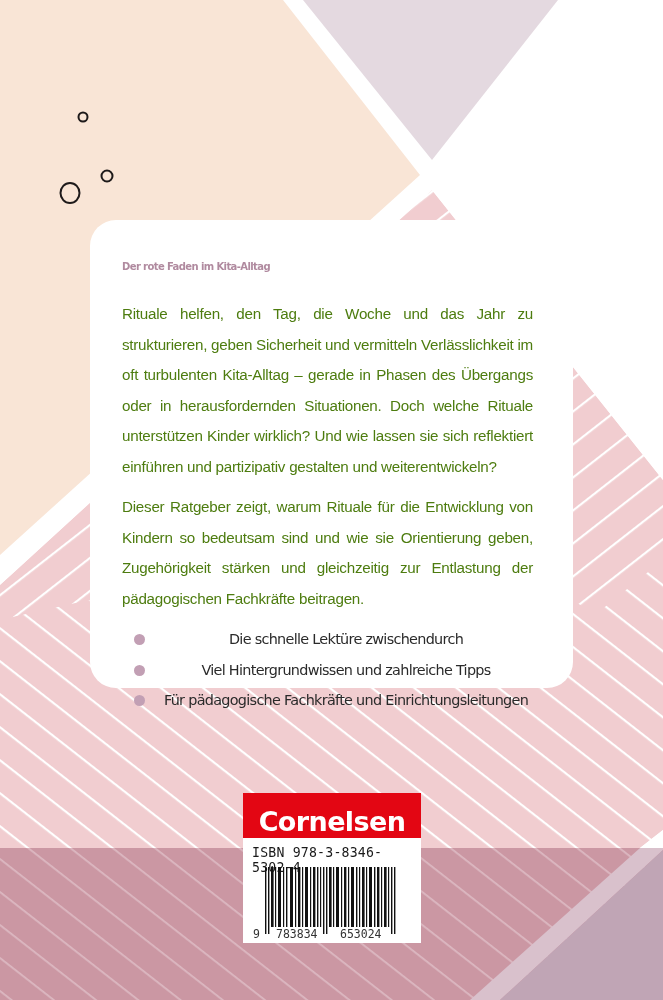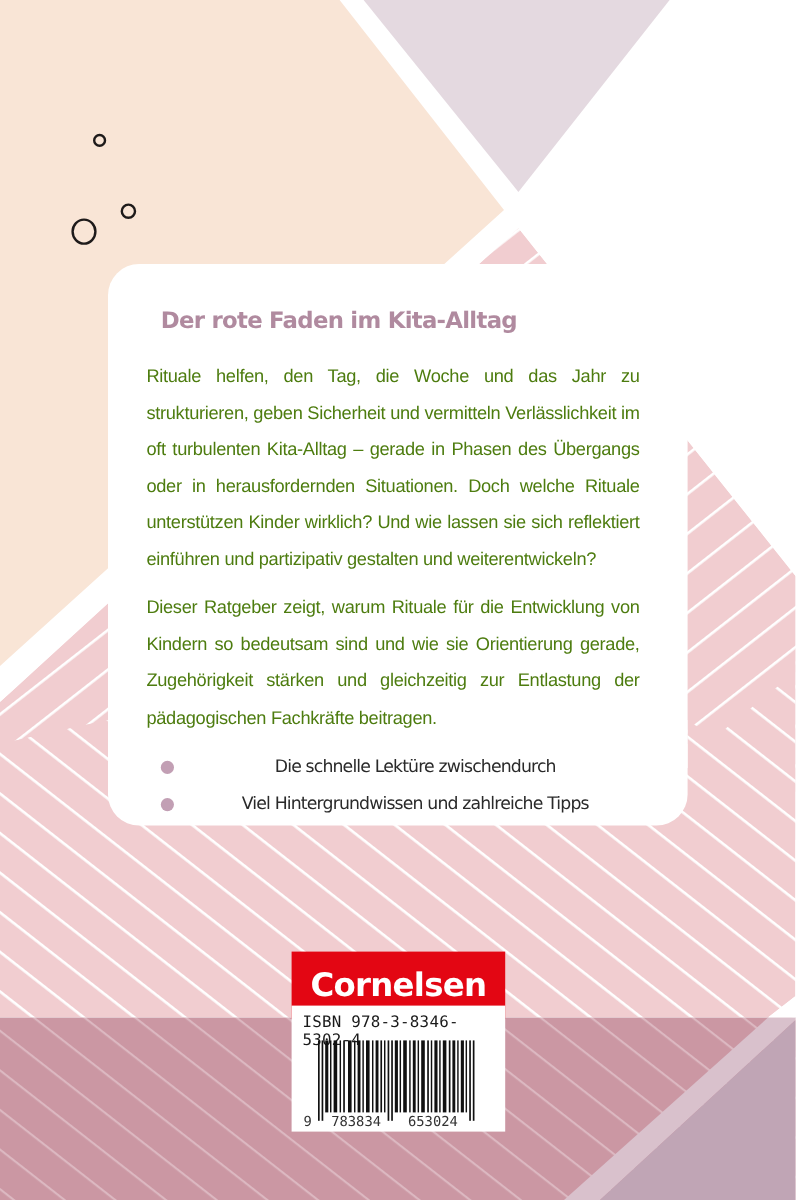--- a/index.html
+++ b/index.html
@@ -4,22 +4,22 @@
 <style>
   html, body { margin: 0; padding: 0; }
   body { width: 663px; height: 1000px; position: relative; overflow: hidden; background: #ffffff; font-family: "Liberation Sans", sans-serif; }
   .bg { position: absolute; left: 0; top: 0; width: 663px; height: 1000px; }
   .card {
     position: absolute; left: 90px; top: 220px; width: 483px; height: 468px;
     background: #ffffff; border-radius: 26px; box-sizing: border-box;
     padding: 37px 40px 0 32px;
   }
   .card-title {
-    font-family: "DejaVu Sans", sans-serif; font-weight: bold; font-size: 19px;
-    color: #b08a9f; letter-spacing: -0.6px; margin: 0 0 22px 12px; line-height: 20px;
+    font-family: "DejaVu Sans", sans-serif; font-weight: bold; font-size: 10px;
+    color: #b08a9f; letter-spacing: -0.6px; margin: 0 0 22px 0; line-height: 20px;
   }
   .para {
     font-family: "Liberation Sans", sans-serif; font-size: 15.2px; line-height: 30.5px;
     color: #4d7c0f; margin: 0 0 10px 0; text-align: justify; letter-spacing: -0.25px;
   }
   .bullets { list-style: none; margin: 10px 0 0 0; padding: 0; }
   .bullets li {
     position: relative; padding-left: 37px; font-family: "DejaVu Sans", sans-serif;
     font-size: 14.4px; line-height: 30.5px; color: #2a2a2a; letter-spacing: -0.7px; text-align: center;
   }
@@ -88,29 +88,33 @@
   <g fill="none" stroke="#1e1a1a" stroke-width="2">
     <circle cx="83" cy="117" r="4.5"></circle>
     <circle cx="107" cy="176" r="5.5"></circle>
     <ellipse cx="70" cy="193" rx="9.5" ry="10"></ellipse>
   </g>
 </svg>
 
 <div class="card">
   <h2 class="card-title">Der rote Faden im Kita-Alltag</h2>
   <p class="para">Rituale helfen, den Tag, die Woche und das Jahr zu strukturieren, geben Sicherheit und vermitteln Verlässlichkeit im oft turbulenten Kita-Alltag – gerade in Phasen des Übergangs oder in herausfordernden Situationen. Doch welche Rituale unterstützen Kinder wirklich? Und wie lassen sie sich reflektiert einführen und partizipativ gestalten und weiterentwickeln?</p>
-  <p class="para">Dieser Ratgeber zeigt, warum Rituale für die Entwicklung von Kindern so bedeutsam sind und wie sie Orientierung gerade, Zugehörigkeit stärken und gleichzeitig zur Entlastung der pädagogischen Fachkräfte beitragen.</p>
+  <p class="para">Dieser Ratgeber zeigt, warum Rituale für die Entwicklung von Kindern so bedeutsam sind und wie sie Orientierung geben, Zugehörigkeit stärken und gleichzeitig zur Entlastung der pädagogischen Fachkräfte beitragen.</p>
   <ul class="bullets">
     <li>
       <span class="bullet-dot"></span>
       <span>Die schnelle Lektüre zwischendurch</span>
     </li>
     <li>
       <span class="bullet-dot"></span>
       <span>Viel Hintergrundwissen und zahlreiche Tipps</span>
+    </li>
+    <li>
+      <span class="bullet-dot"></span>
+      <span>Für pädagogische Fachkräfte und Einrichtungsleitungen</span>
     </li>
   </ul>
 </div>
 
 <div class="logo">
   <span>Cornelsen</span>
 </div>
 
 <div class="isbn-box">
   <div class="isbn-text">ISBN 978-3-8346-5302-4</div>

